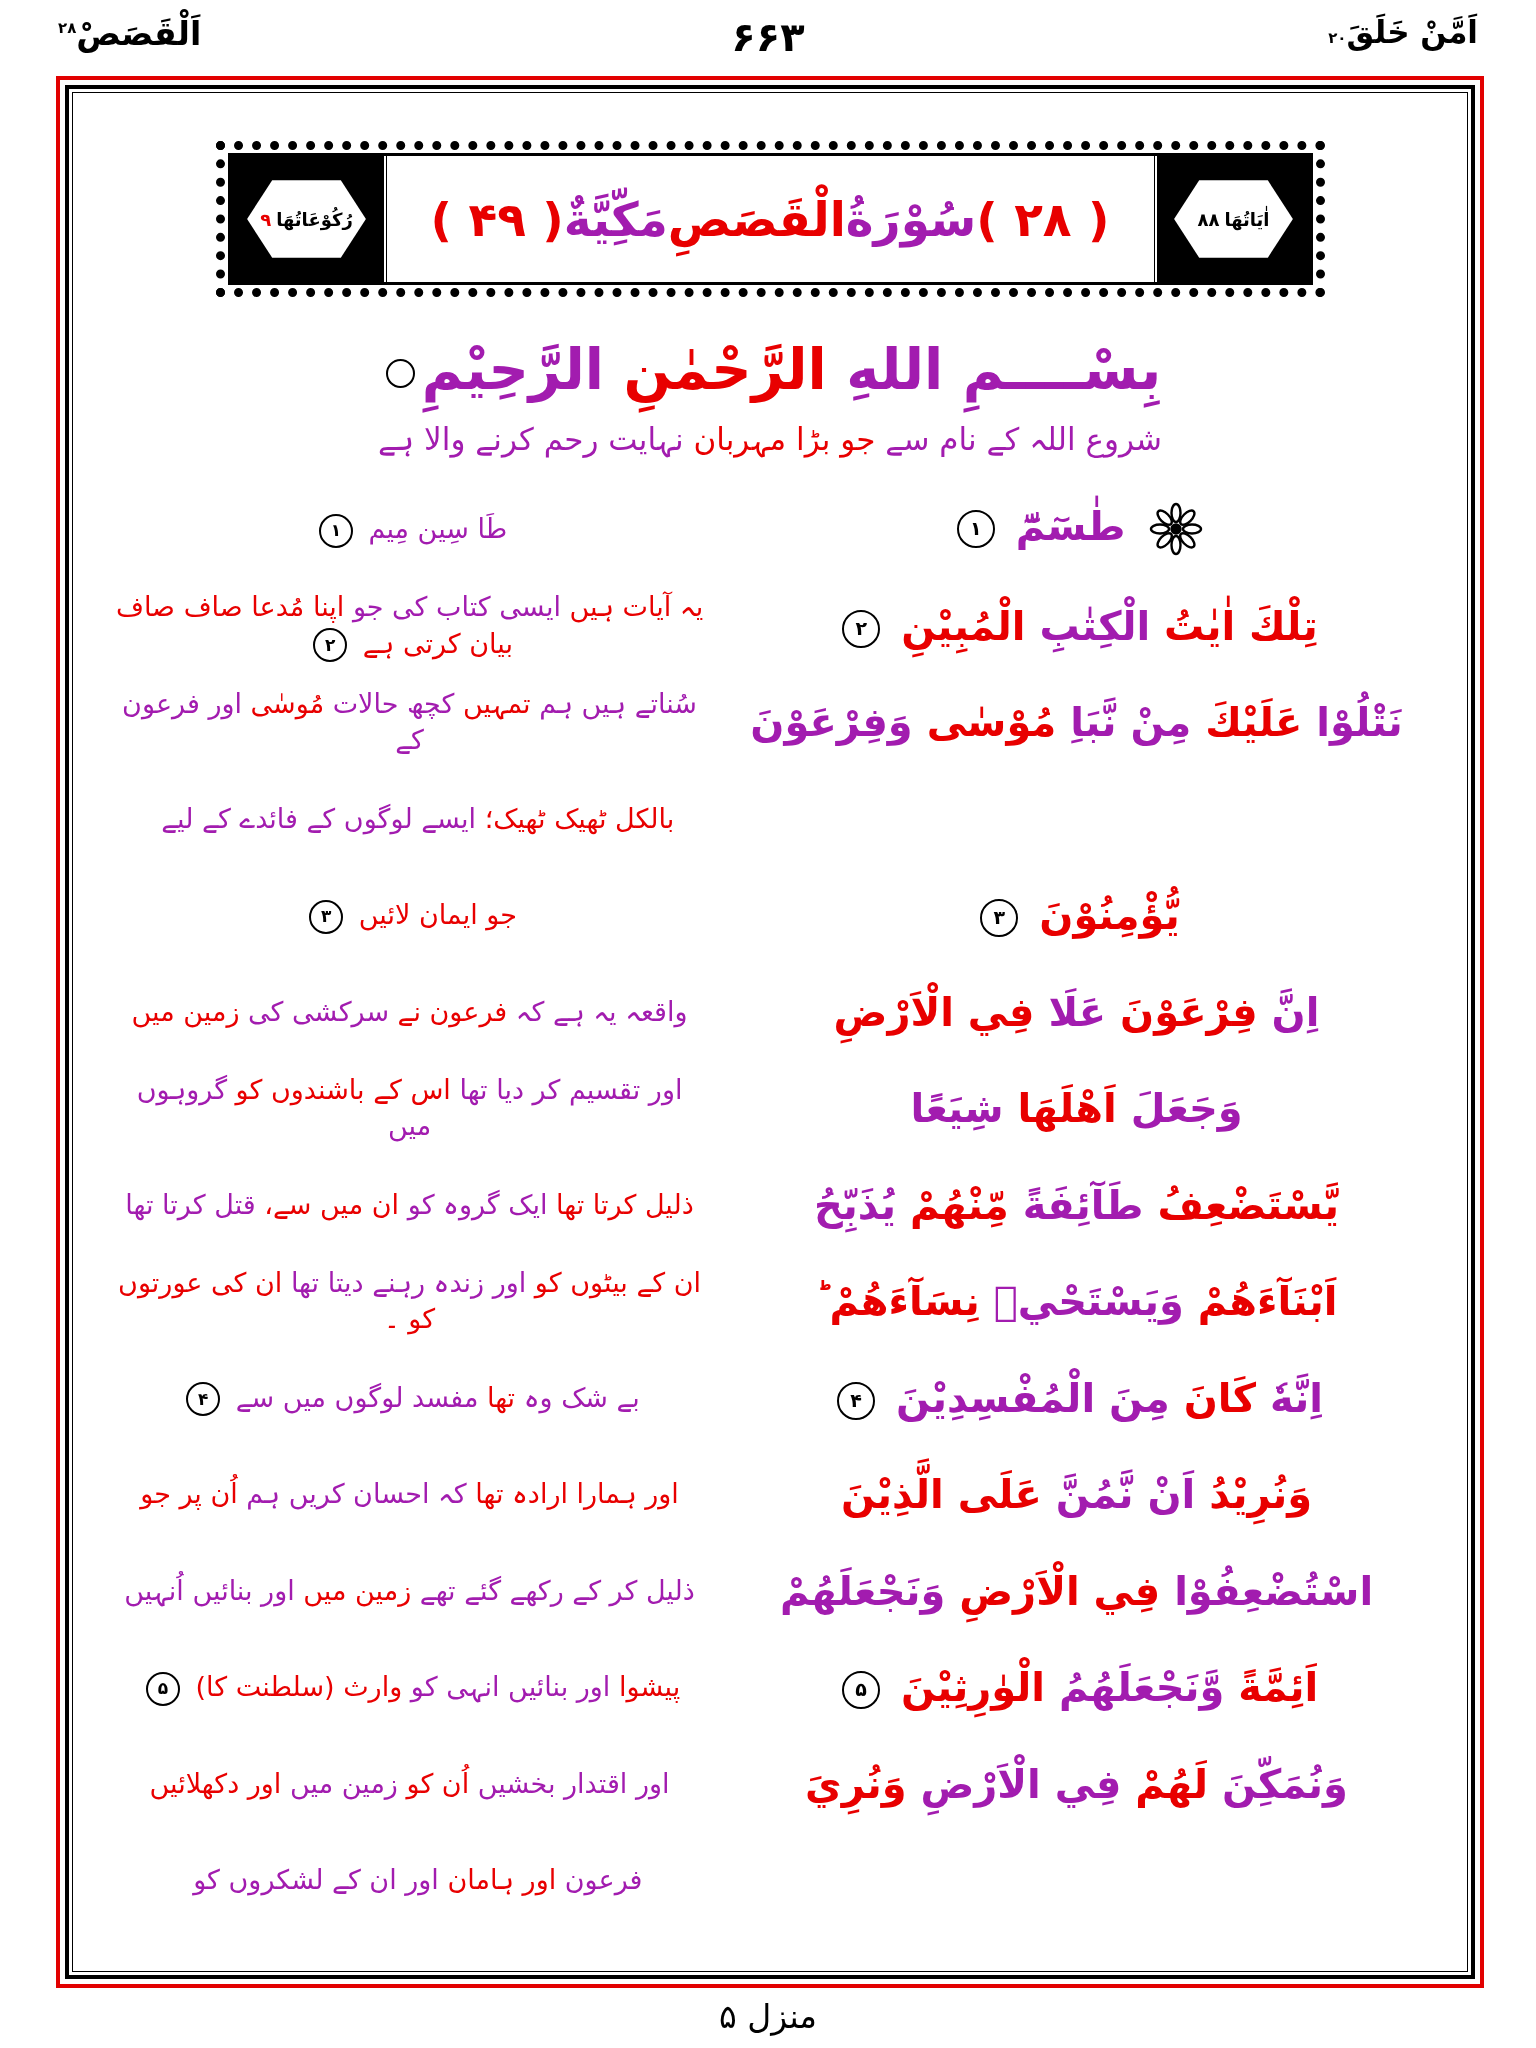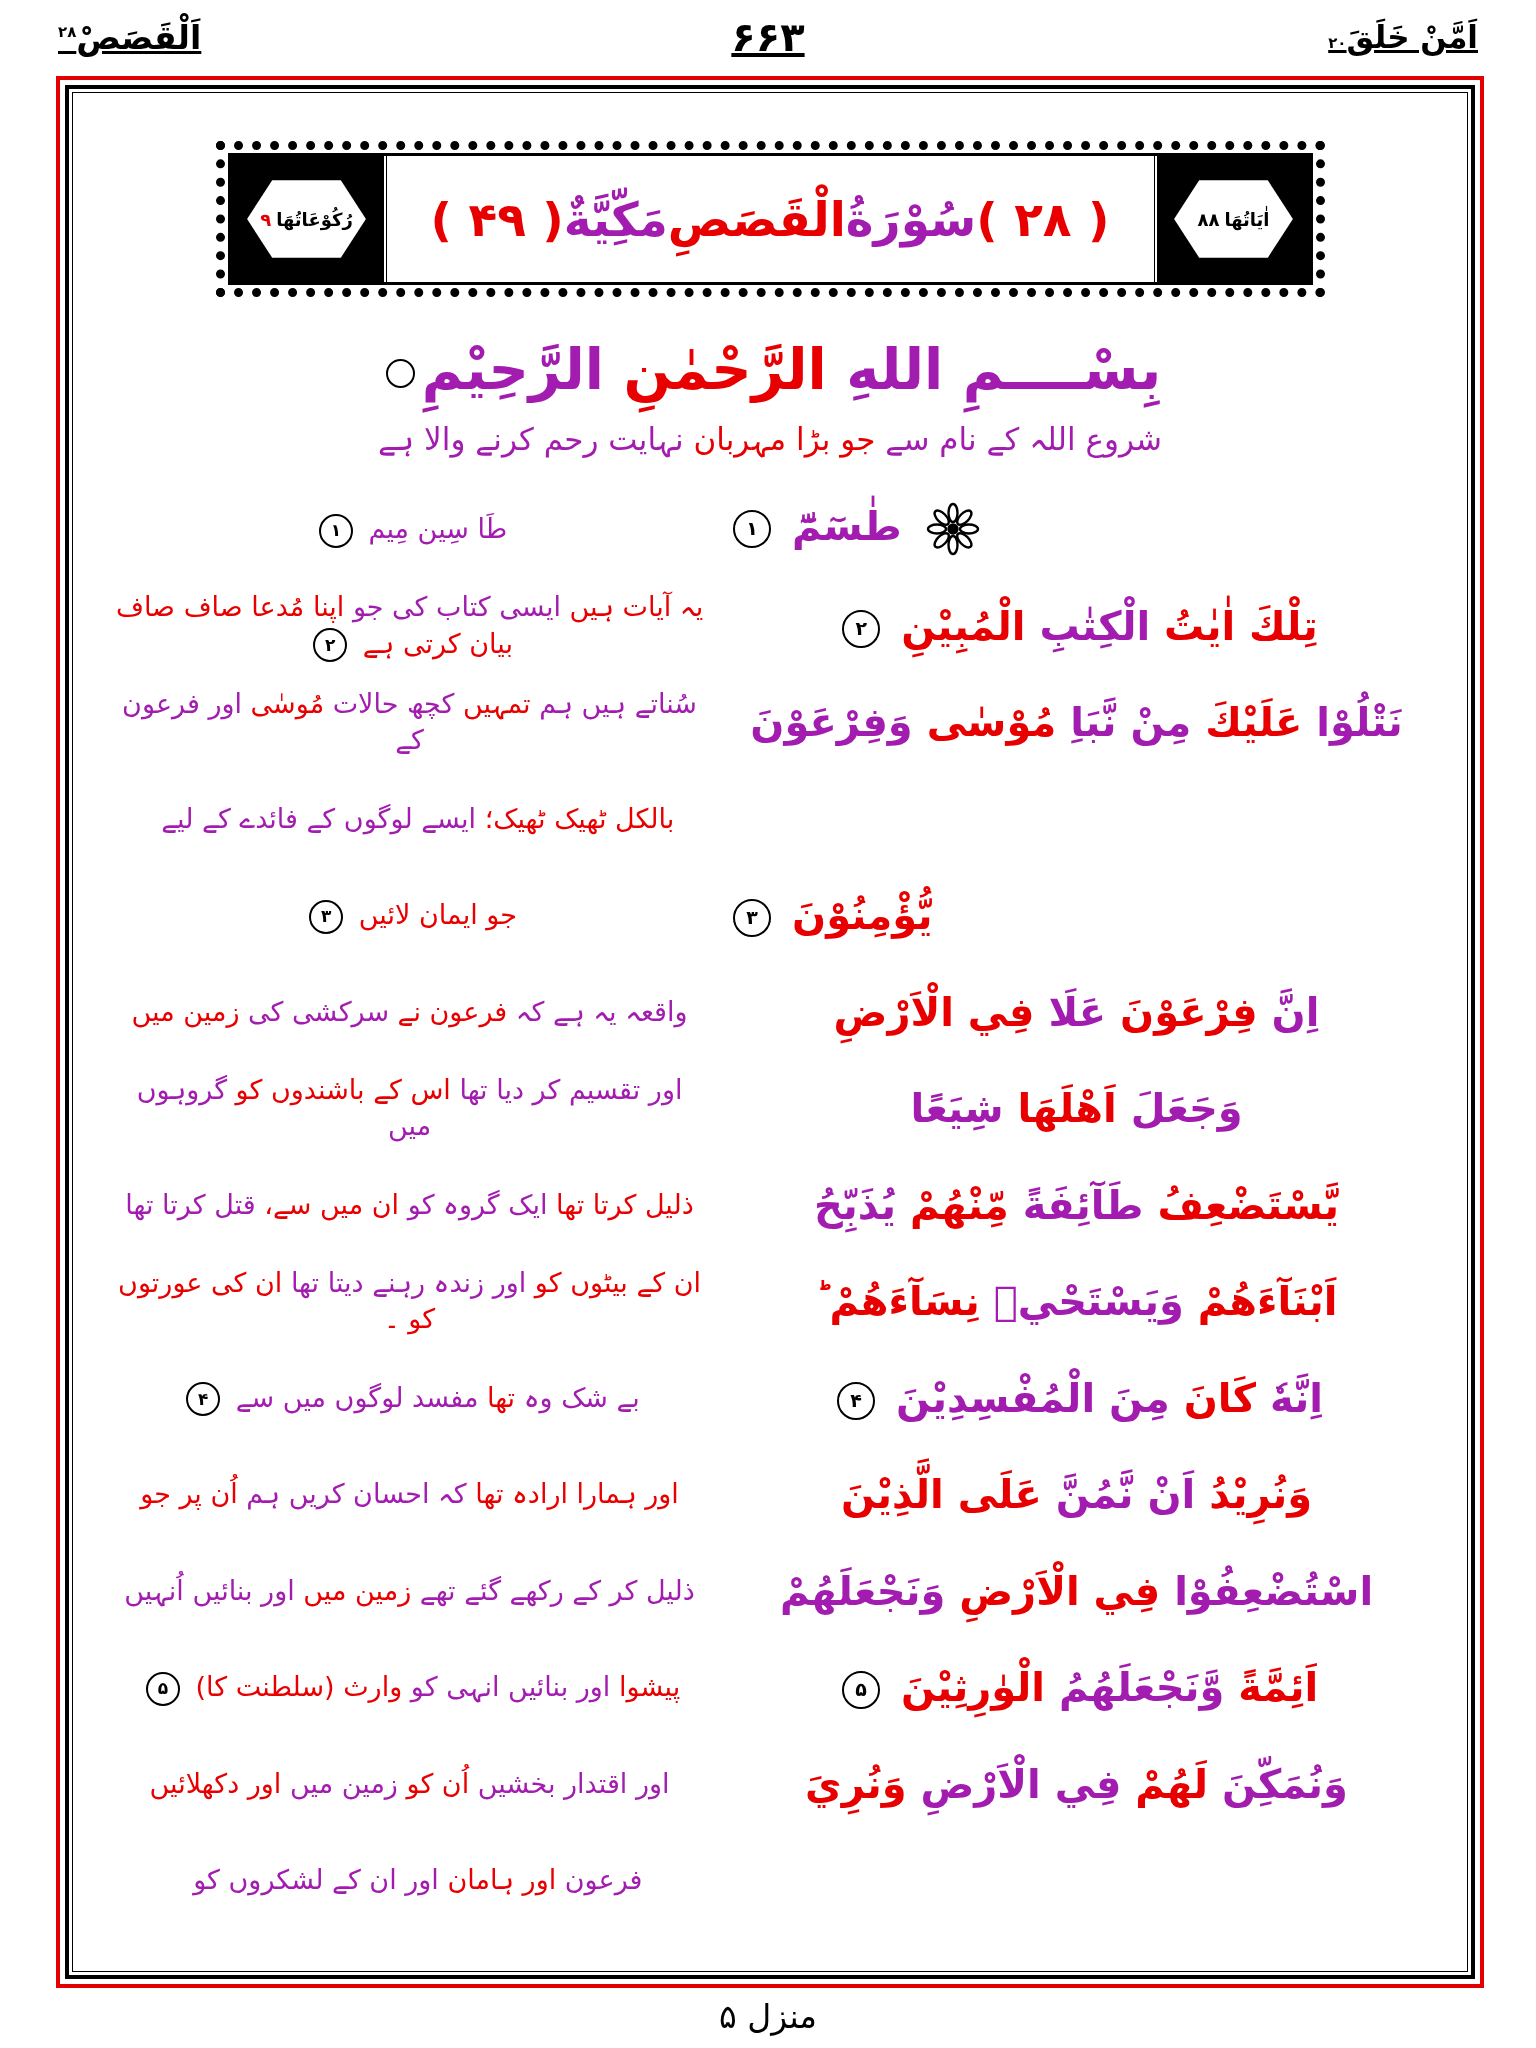--- a/index.html
+++ b/index.html
@@ -4,21 +4,21 @@
 <style>
   html,body{margin:0;padding:0;}
   body{
     width:1536px;height:2048px;position:relative;background:#ffffff;
     font-family:"DejaVu Sans",sans-serif;color:#000;overflow:hidden;
   }
   .red{color:#e80000;}
   .ink{color:#a21caf;}
 
   
-  .running-head{position:absolute;top:14px;left:58px;right:58px;display:flex;align-items:center;font-weight:bold;text-decoration:underline;}
+  .running-head{position:absolute;top:14px;left:58px;right:58px;display:flex;align-items:flex-start;font-weight:bold;}
   .head-cell{flex:1;direction:rtl;}
   .head-left{text-align:left;font-size:33px;}
   .head-left sup{font-size:15px;vertical-align:super;}
   .head-center{text-align:center;font-size:40px;}
   .head-right{text-align:right;font-size:31px;}
   .head-right sub{font-size:15px;vertical-align:baseline;}
 
   
   .frame-red{position:absolute;left:56px;right:52px;top:76px;bottom:60px;border:4px solid #e20000;}
   .frame-black{position:absolute;inset:5px;border:4px solid #000;}
@@ -39,21 +39,21 @@
 
   
   .bismillah{margin-top:38px;text-align:center;font-size:56px;font-weight:bold;direction:rtl;line-height:1.25;}
   .bismillah-urdu{margin-top:16px;text-align:center;font-size:31px;direction:rtl;}
 
   
   .verses{flex:1;margin:24px 24px 0;display:flex;flex-direction:column;}
   .vrow{height:96.5px;display:flex;align-items:center;}
   .urdu{width:46%;text-align:center;direction:rtl;font-size:27px;line-height:1.35;padding:0 8px;}
   .arabic{width:54%;text-align:center;direction:rtl;font-size:40px;font-weight:bold;line-height:1.15;padding:0 10px;}
-  .align-right{text-align:left;}
+  .align-right{text-align:center;}
 
   .vnum{display:inline-flex;align-items:center;justify-content:center;
         width:34px;height:34px;border:2.5px solid #000;border-radius:50%;
         font-size:19px;font-weight:bold;color:#000;background:#fff;
         vertical-align:middle;margin:0 7px;}
   .vnum.empty{width:25px;height:25px;}
   .urdu .vnum{width:30px;height:30px;font-size:17px;}
 
   .rosette{vertical-align:middle;margin-left:10px;}
 

